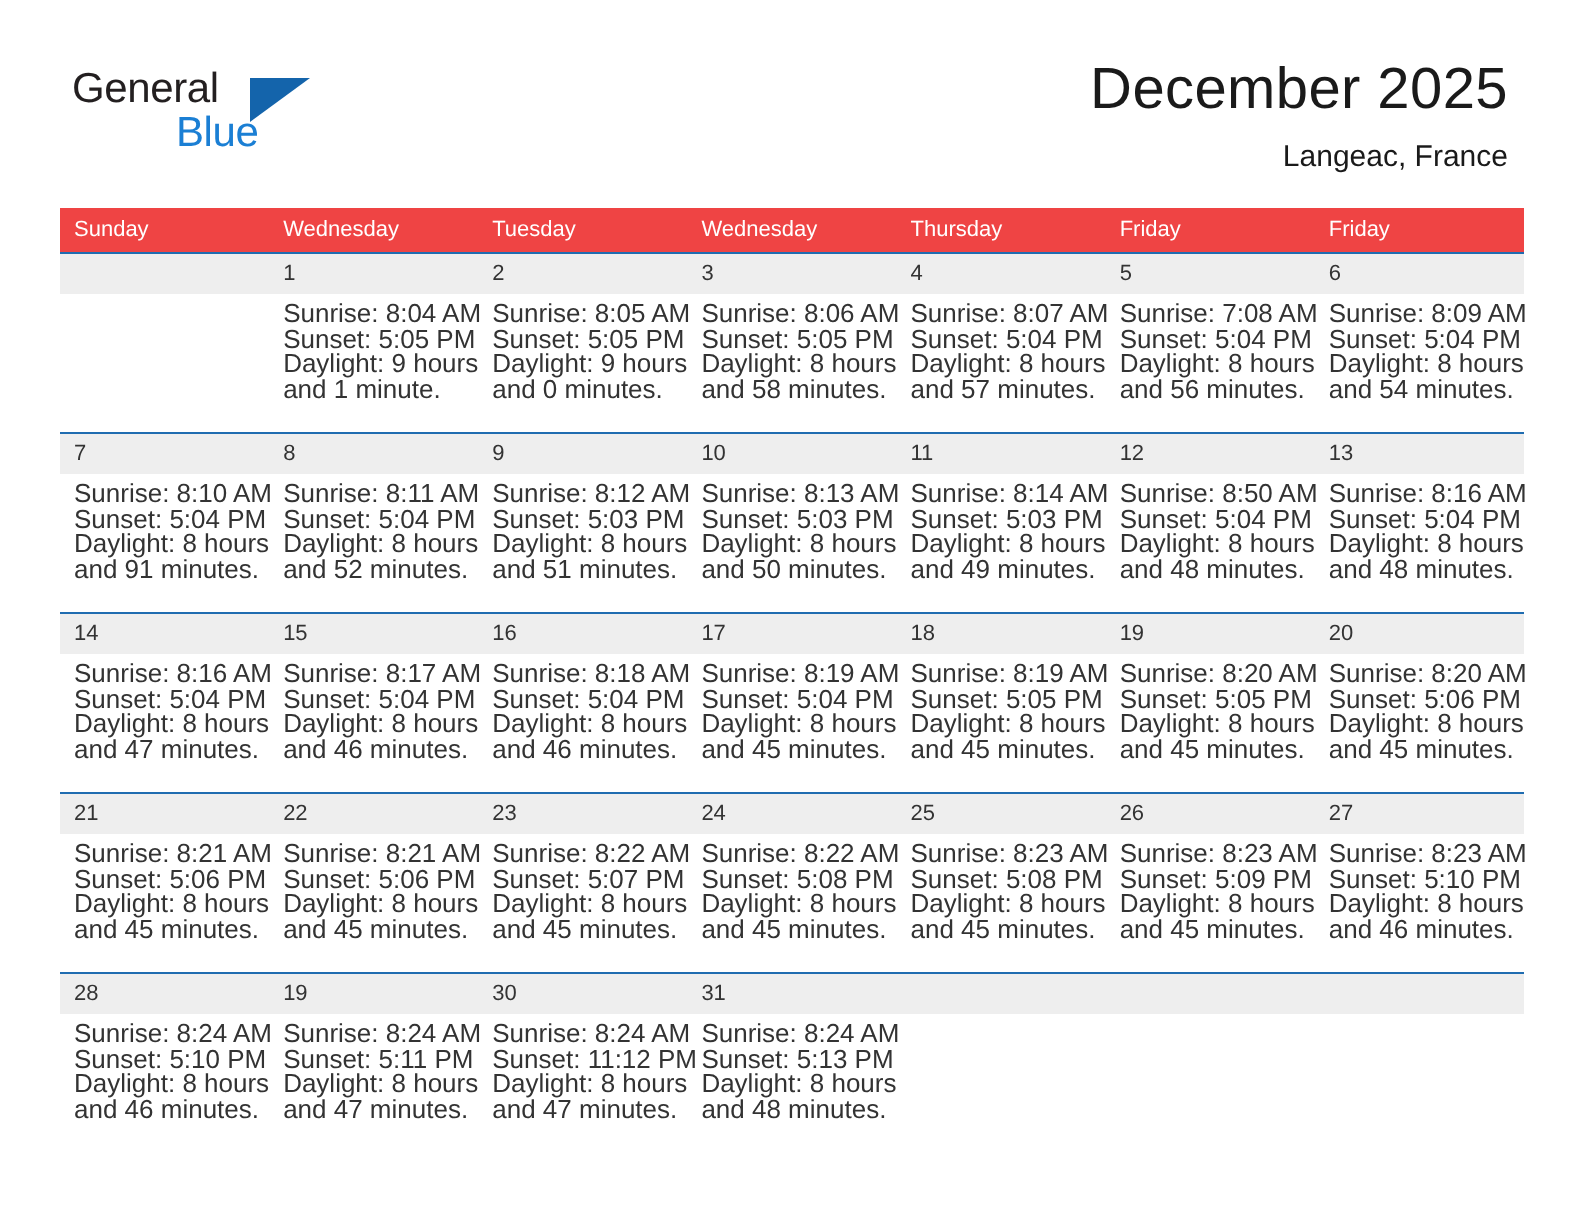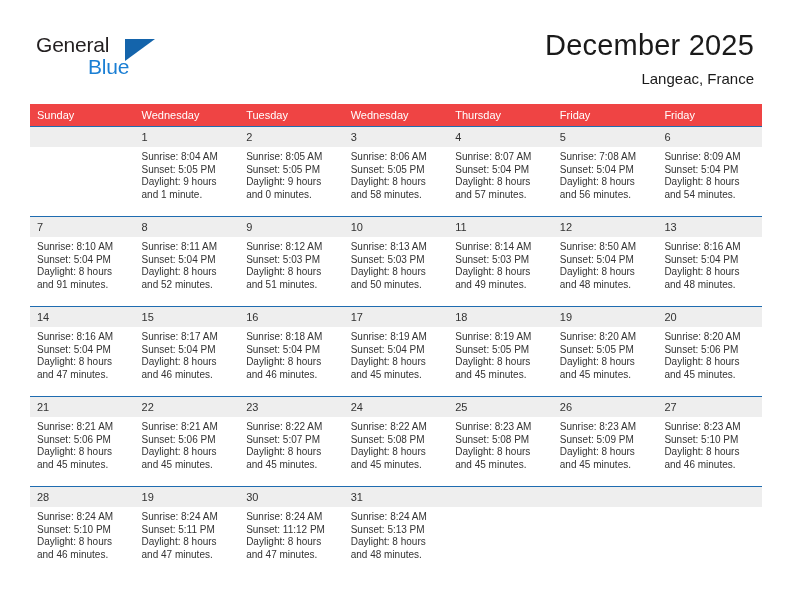--- a/index.html
+++ b/index.html
@@ -135,21 +135,21 @@
     box-sizing: border-box;
   }
 
   .daycell.empty .daynum {
     background: #eeeeee;
     color: #eeeeee;
   }
 
   .details {
     padding: 4px 6px 0 7px;
-    font-size: 10px;
+    font-size: 13px;
     line-height: 12.6px;
     color: #333333;
   }
   .details div {
     white-space: nowrap;
   }
 </style>
 </head>
 <body>
 

